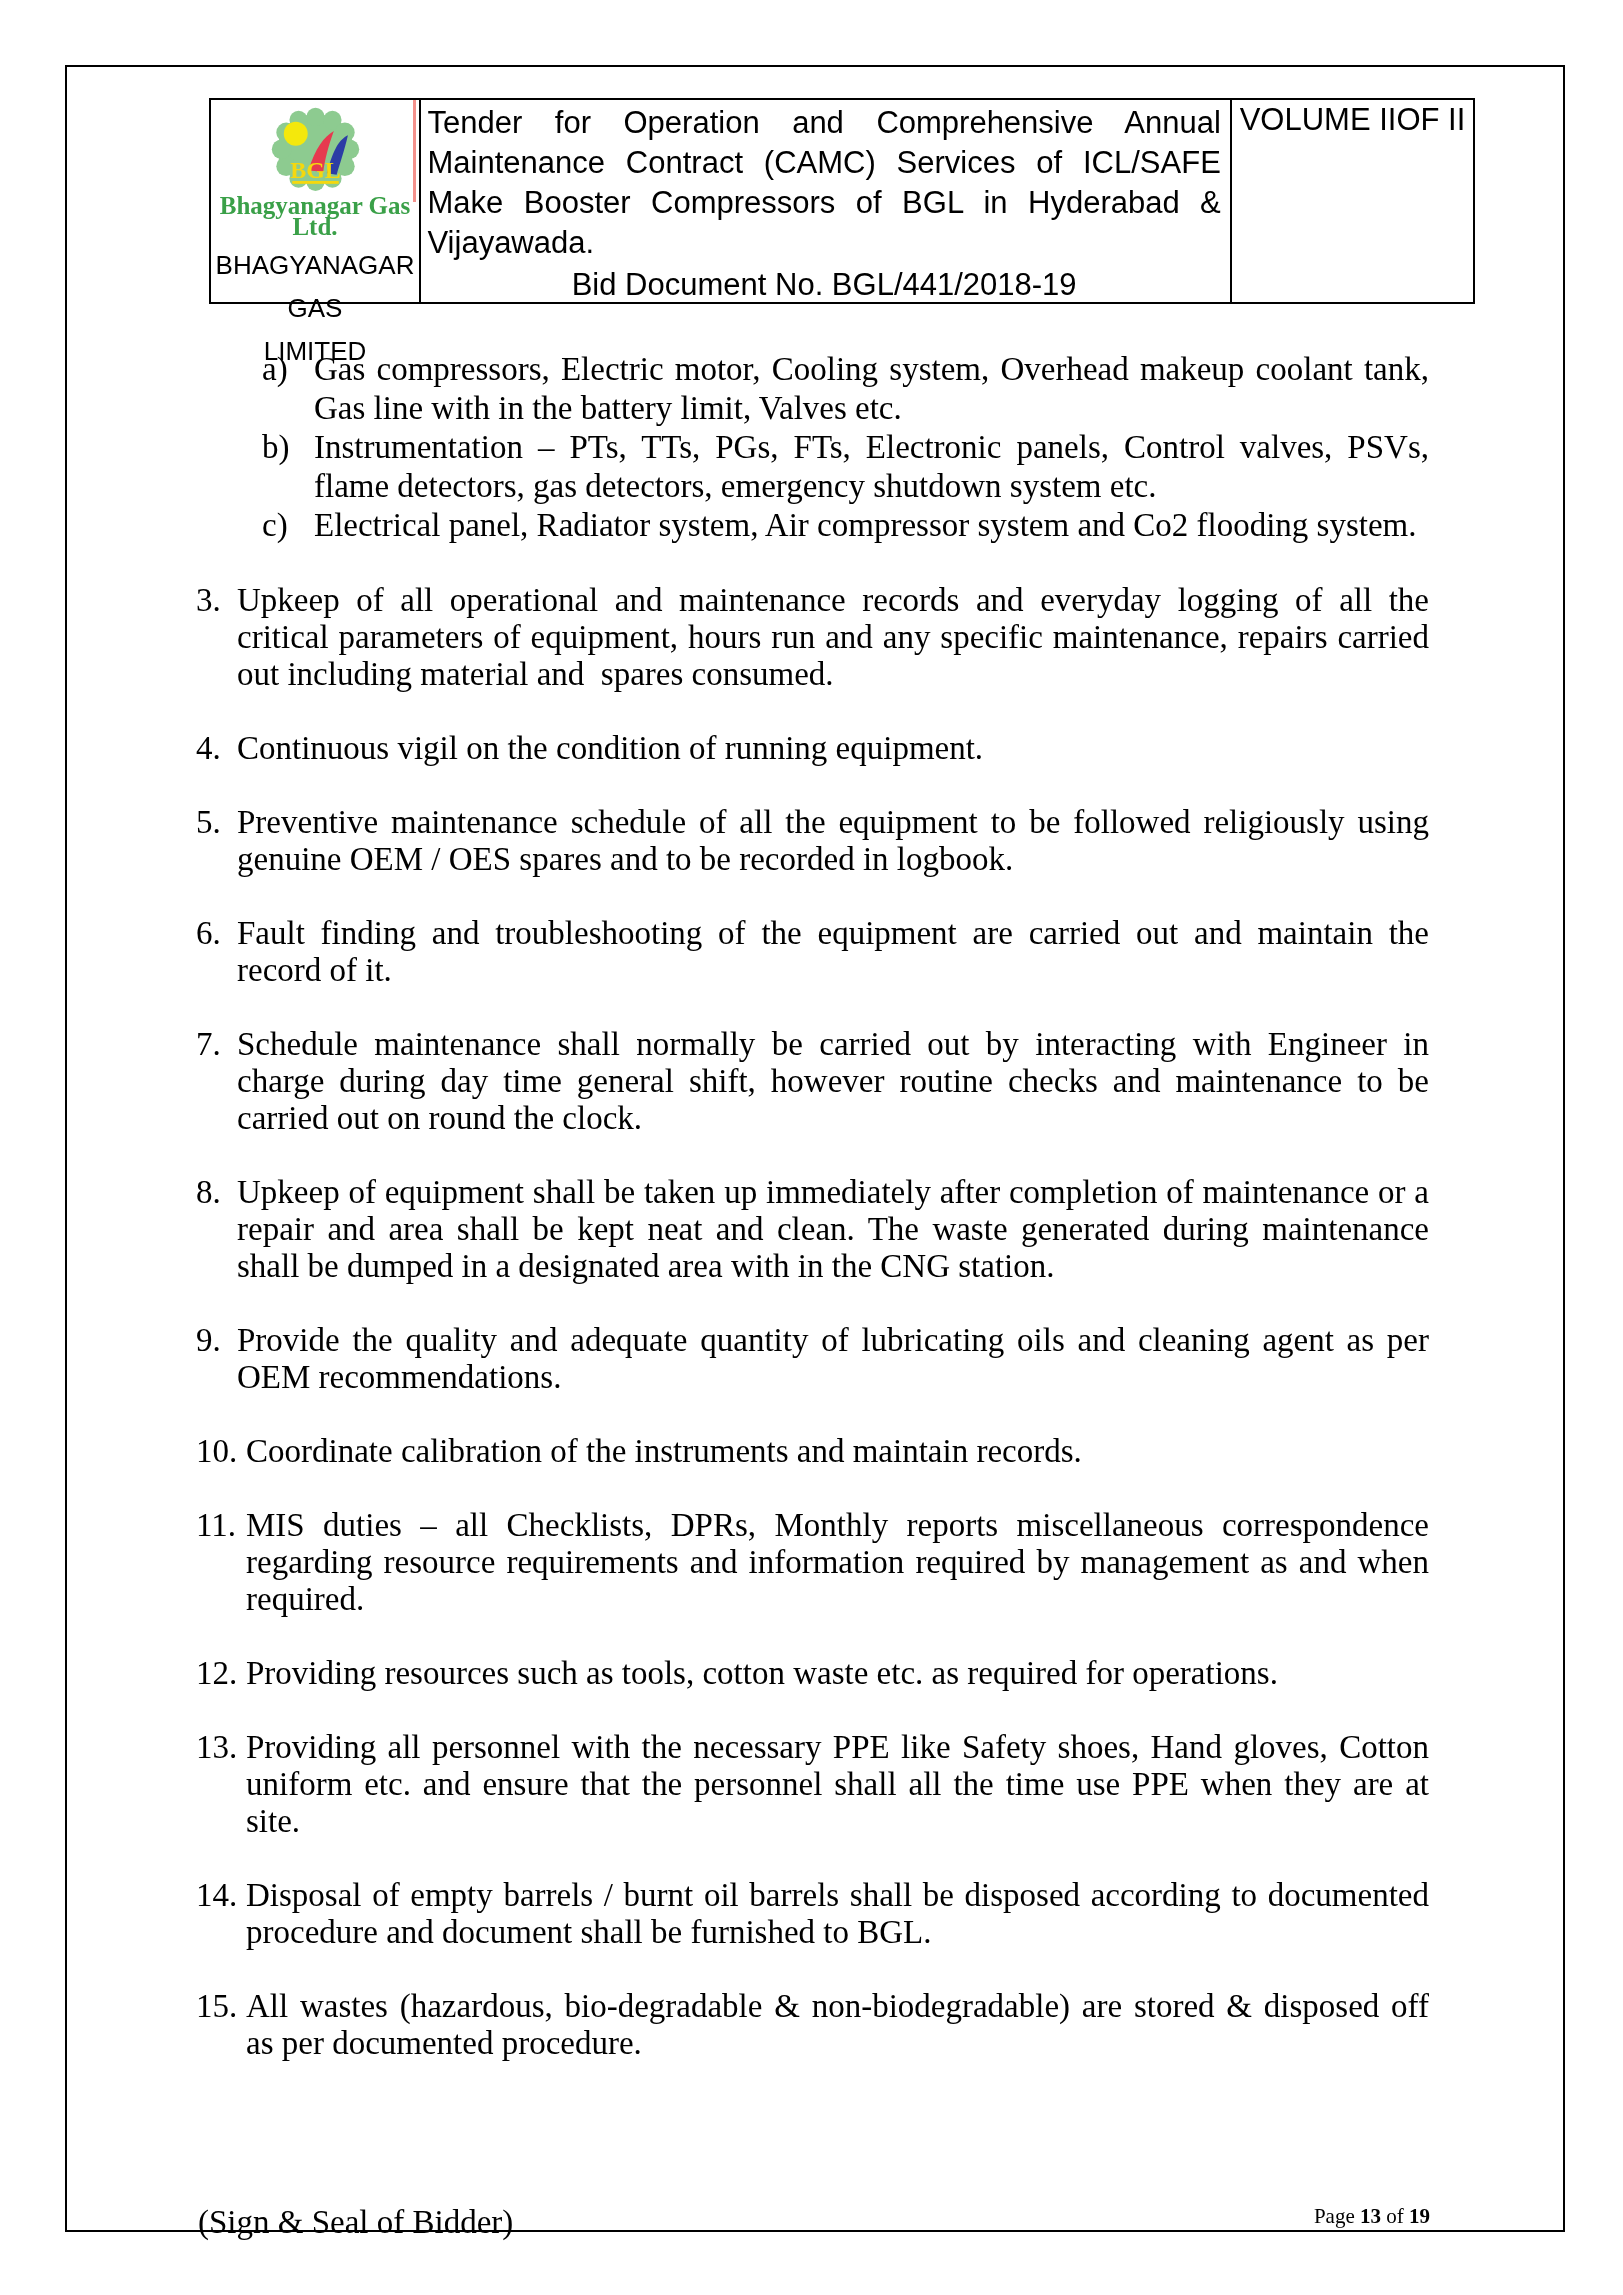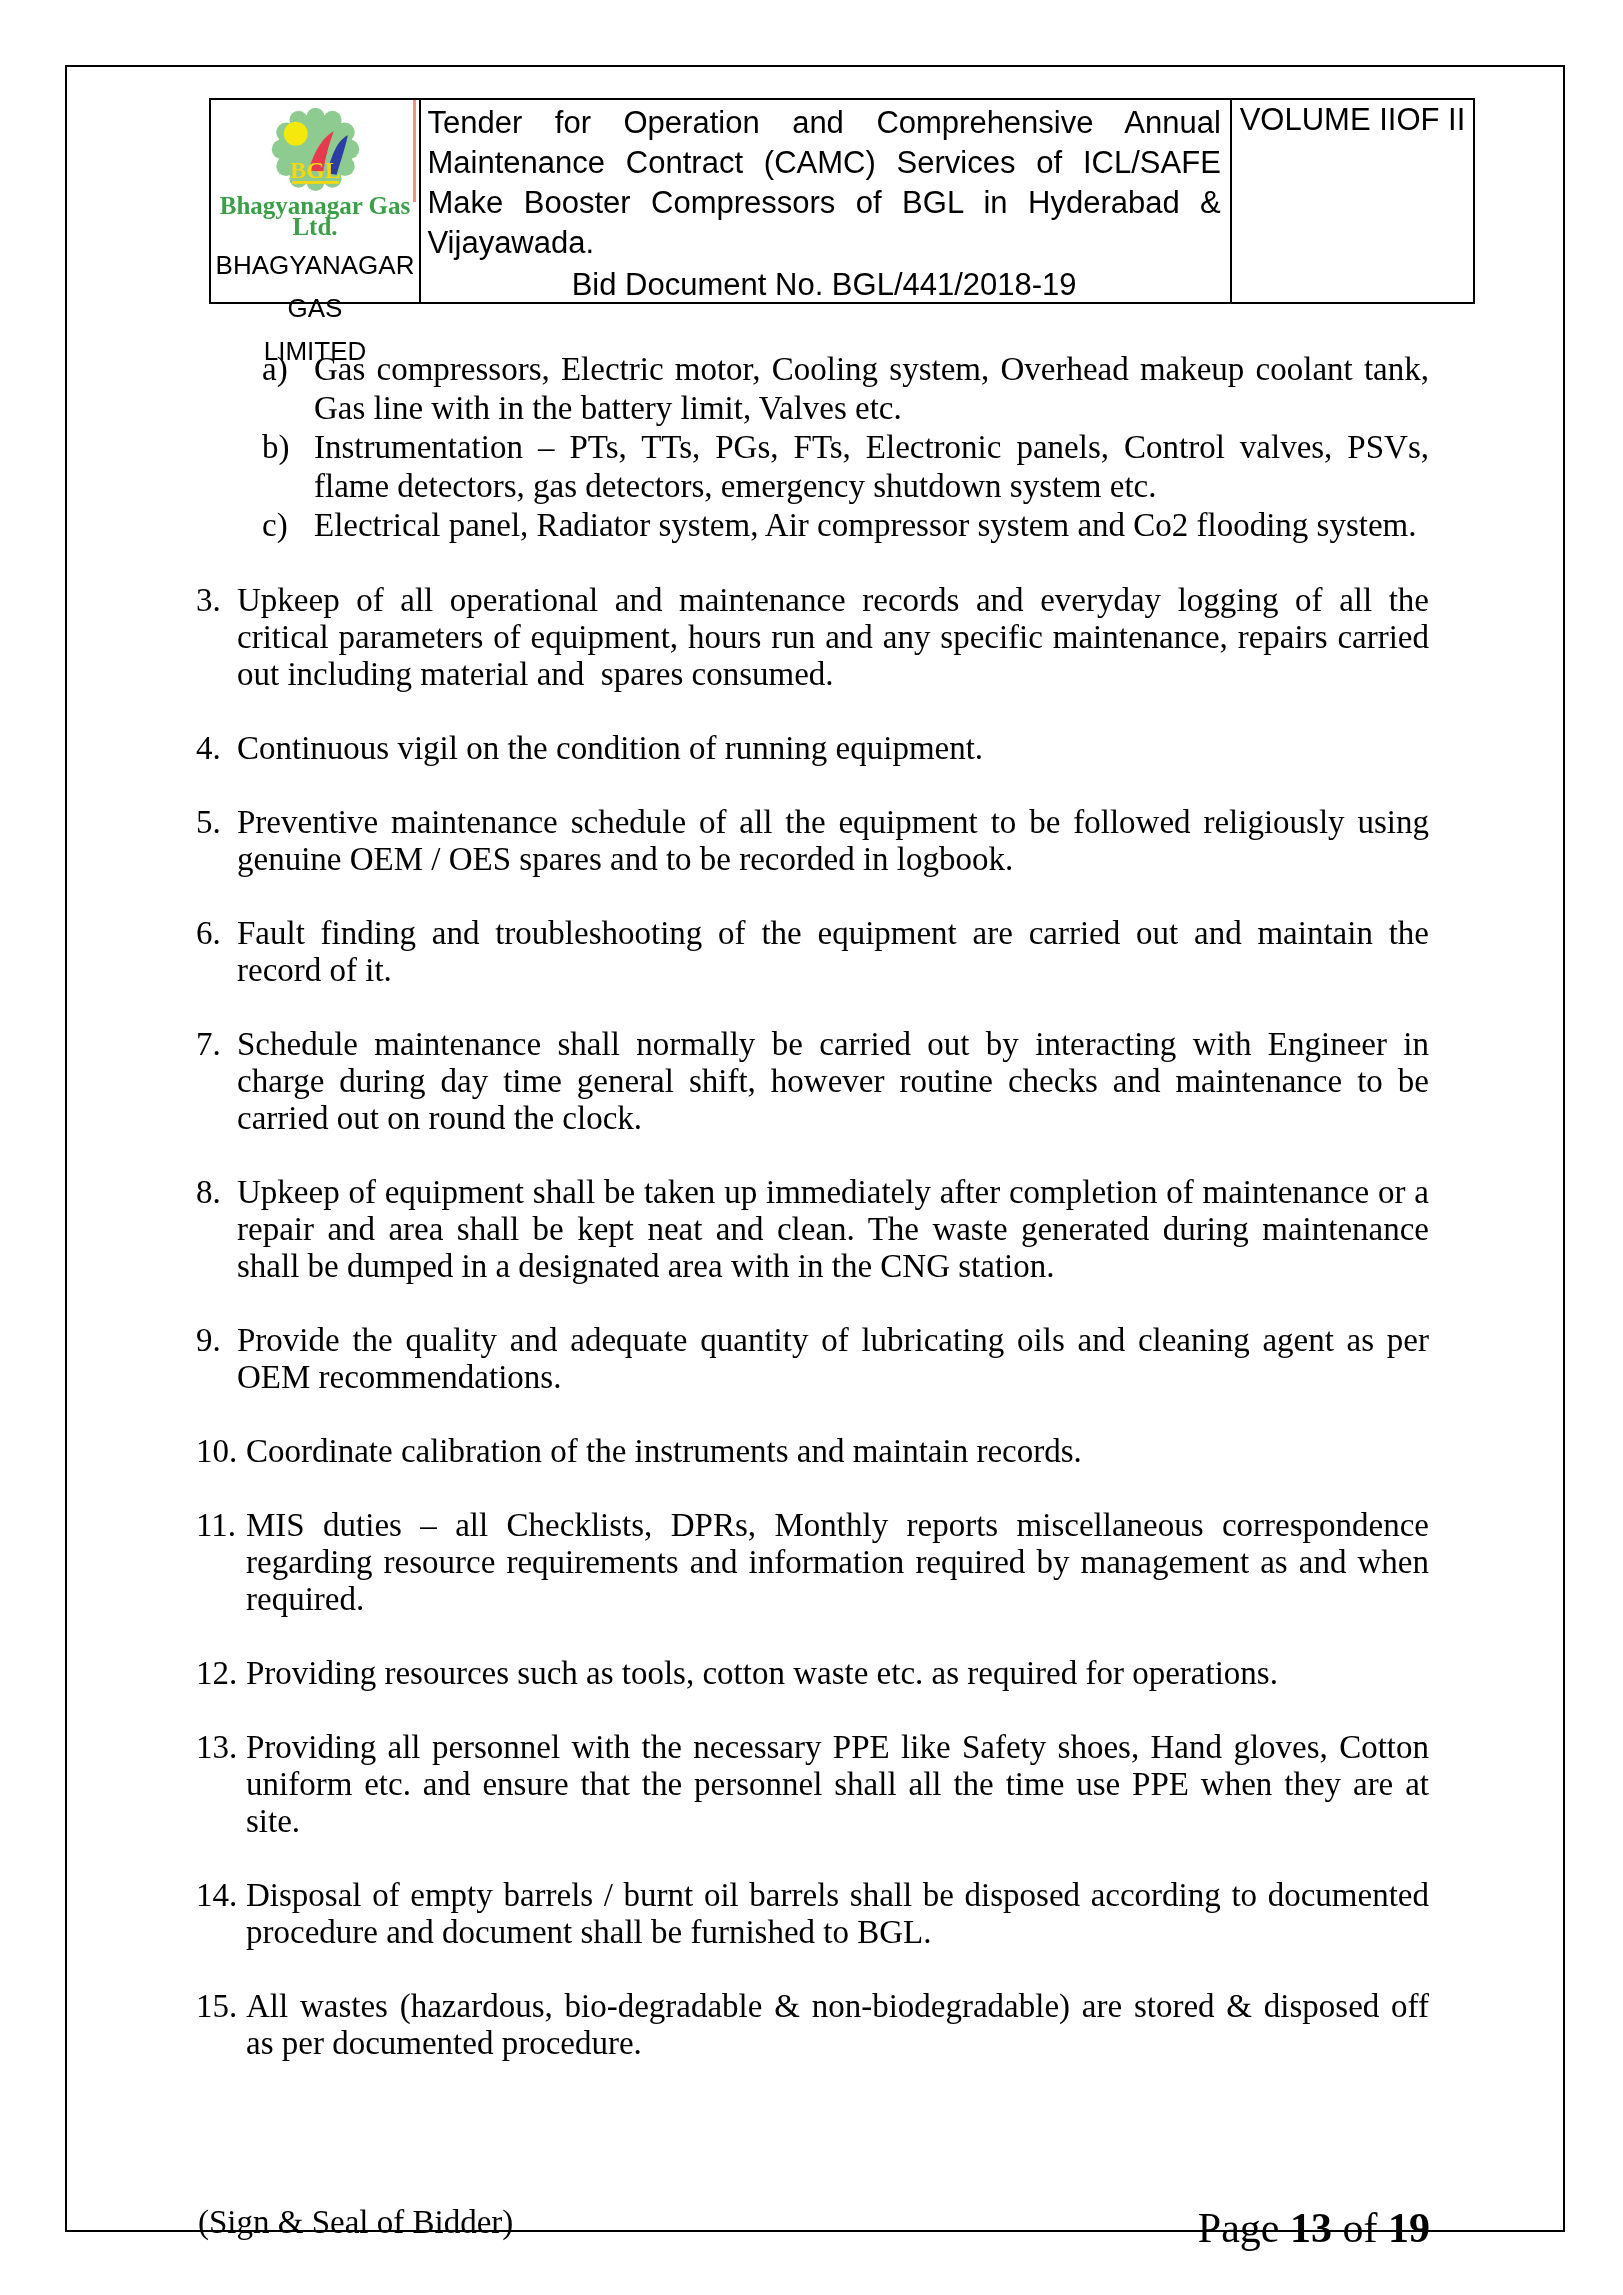--- a/index.html
+++ b/index.html
@@ -81,21 +81,21 @@
   .item.s .num { display:inline-block; width:41px; text-indent:0; }
   .item.d { padding-left:50px; text-indent:-50px; }
   .item.d .num { display:inline-block; width:50px; text-indent:0; }
   
   .footer-left {
     position:absolute; left:198px; top:2204px;
     font-size:33px;
   }
   .footer-right {
     position:absolute; right:193px; top:2204px;
-    font-size:42px;
+    font-size:21px;
   }
   .footer-right b { font-weight:bold; }
 </style>
 </head>
 <body>
 
 <div class="page-frame"></div>
 
 <div class="header-table">
 

